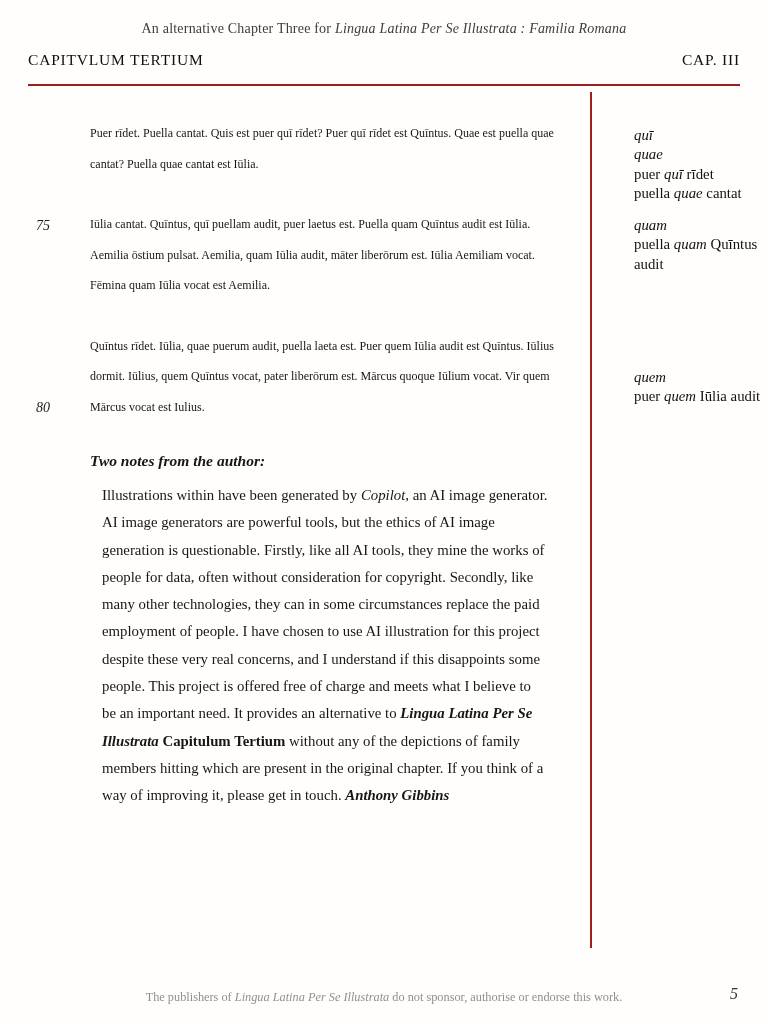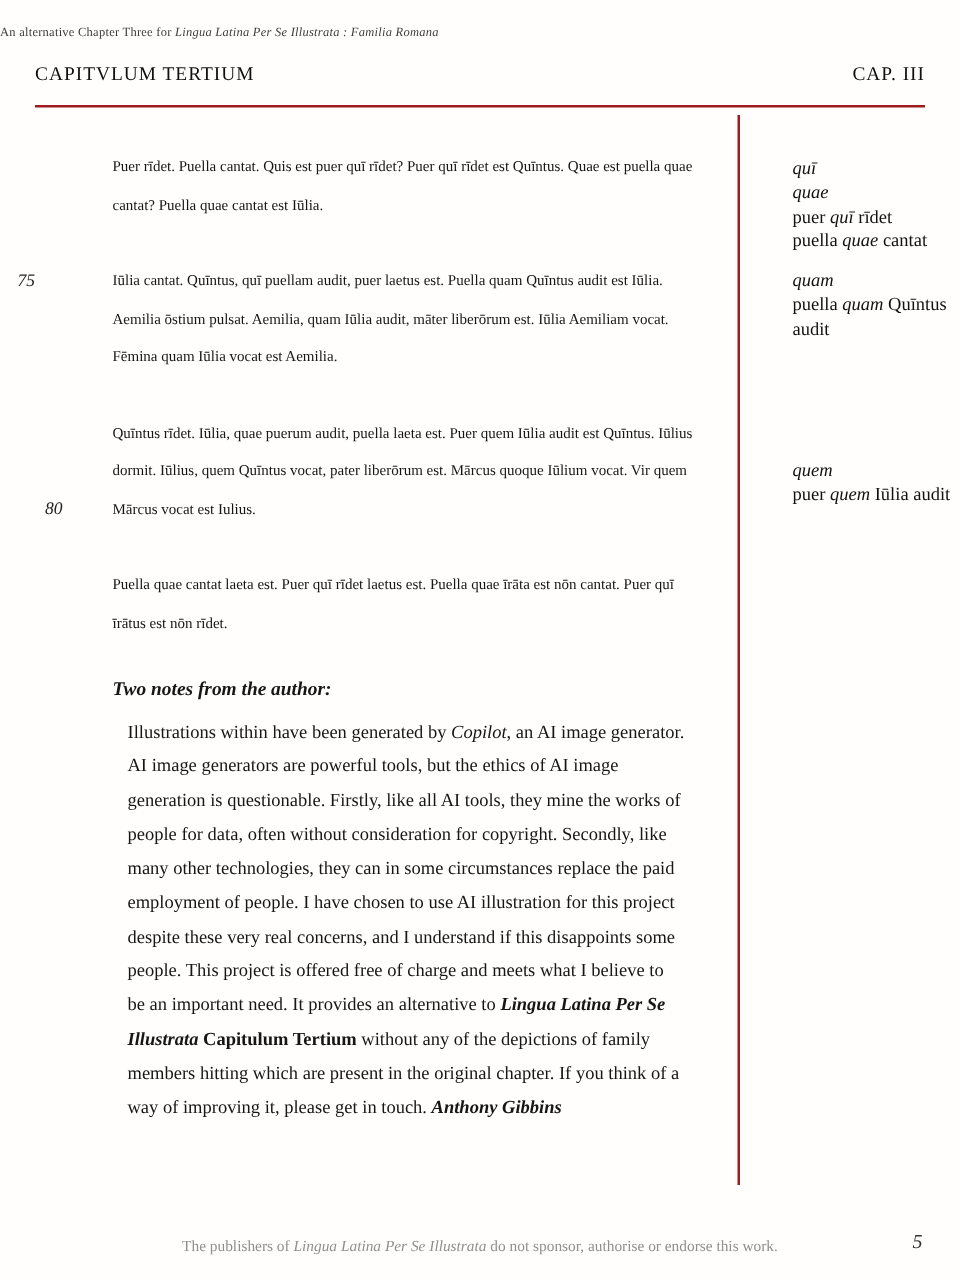--- a/index.html
+++ b/index.html
@@ -5,34 +5,34 @@
   :root { --accent:#9e1d1d; --footer-text:#8f8f8f; }
   * { margin:0; padding:0; box-sizing:border-box; }
   html, body { background:#ffffff; }
   .page {
     position:relative; width:768px; height:1024px; margin:0 auto;
     background:#fffefc; color:#161616; overflow:hidden;
     font-family:"Liberation Serif", serif;
   }
   .header-top {
     position:absolute; top:21px; left:0; width:100%;
-    font-size:10px; color:#3c3c3c; letter-spacing:0.2px;
+    text-align:center; font-size:14px; color:#3c3c3c; letter-spacing:0.2px;
   }
   .title-row {
     position:absolute; top:51px; left:28px; right:28px;
     display:flex; justify-content:space-between;
     font-size:15.5px; letter-spacing:0.8px; color:#101010;align-items:center;
   }
   .hrule { position:absolute; top:84px; left:28px; right:28px; height:2px; background:var(--accent); }
   .vrule { position:absolute; top:92px; left:590px; width:2px; height:856px; background:var(--accent); }
   .lineno {
     position:absolute; left:14px; width:36px;
     font-size:14px; font-style:italic; color:#222222;
   }
-  .lineno-75 { top:218px; }
+  .lineno-75 { top:218px;text-align:right; }
   .lineno-80 { top:400px;text-align:right; }
   .body-col { position:absolute; left:90px; top:118px; width:470px; }
   .latin { font-size:12px; line-height:30.5px; margin:0 0 30px 0; text-align:left; }
   .notes-heading { font-size:15.5px; font-weight:bold; font-style:italic; margin:4px 0 9px 0; }
   .notes { font-size:14.8px; line-height:27.3px; margin:12px; text-align:left; }
   .margin-note {
     position:absolute; left:634px; width:152px;
     font-size:14.8px; line-height:19.3px; color:#111111;
   }
   .mn-1 { top:126px; }
@@ -62,21 +62,20 @@
   <div class="hrule"></div>
   <div class="vrule"></div>
 
   <div class="lineno lineno-75">75</div>
   <div class="lineno lineno-80">80</div>
 
   <div class="body-col">
     <p class="latin"><span>Puer rīdet. Puella cantat. Quis est puer quī rīdet? Puer quī rīdet est Quīntus. Quae est puella quae cantat? Puella quae cantat est Iūlia.</span></p>
     <p class="latin"><span>Iūlia cantat. Quīntus, quī puellam audit, puer laetus est. Puella quam Quīntus audit est Iūlia. Aemilia ōstium pulsat. Aemilia, quam Iūlia audit, māter liberōrum est. Iūlia Aemiliam vocat. Fēmina quam Iūlia vocat est Aemilia.</span></p>
     <p class="latin"><span>Quīntus rīdet. Iūlia, quae puerum audit, puella laeta est. Puer quem Iūlia audit est Quīntus. Iūlius dormit. Iūlius, quem Quīntus vocat, pater liberōrum est. Mārcus quoque Iūlium vocat. Vir quem Mārcus vocat est Iulius.</span></p>
-    <p class="latin"><span>Puella quae cantat laeta est. Puer quī rīdet laetus est. Puella quae īrāta est nōn cantat. Puer quī īrātus est nōn rīdet.</span></p>
     <h3 class="notes-heading">Two notes from the author:</h3>
     <p class="notes"><span>Illustrations within have been generated by </span><span style="font-style: italic;">Copilot</span><span>, an AI image generator. AI image generators are powerful tools, but the ethics of AI image generation is questionable. Firstly, like all AI tools, they mine the works of people for data, often without consideration for copyright. Secondly, like many other technologies, they can in some circumstances replace the paid employment of people. I have chosen to use AI illustration for this project despite these very real concerns, and I understand if this disappoints some people. This project is offered free of charge and meets what I believe to be an important need. It provides an alternative to </span><span style="font-style: italic; font-weight: bold;">Lingua Latina Per Se Illustrata</span><span style="font-weight: bold;"> Capitulum Tertium</span><span> without any of the depictions of family members hitting which are present in the original chapter. If you think of a way of improving it, please get in touch. </span><span style="font-style: italic; font-weight: bold;">Anthony Gibbins</span></p>
   </div>
 
   <div class="margin-note mn-1">
       <div><span style="font-style: italic;">quī</span></div>
       <div><span style="font-style: italic;">quae</span></div>
       <div><span>puer </span><span style="font-style: italic;">quī</span><span> rīdet</span></div>
       <div><span>puella </span><span style="font-style: italic;">quae</span><span> cantat</span></div>
     </div>

